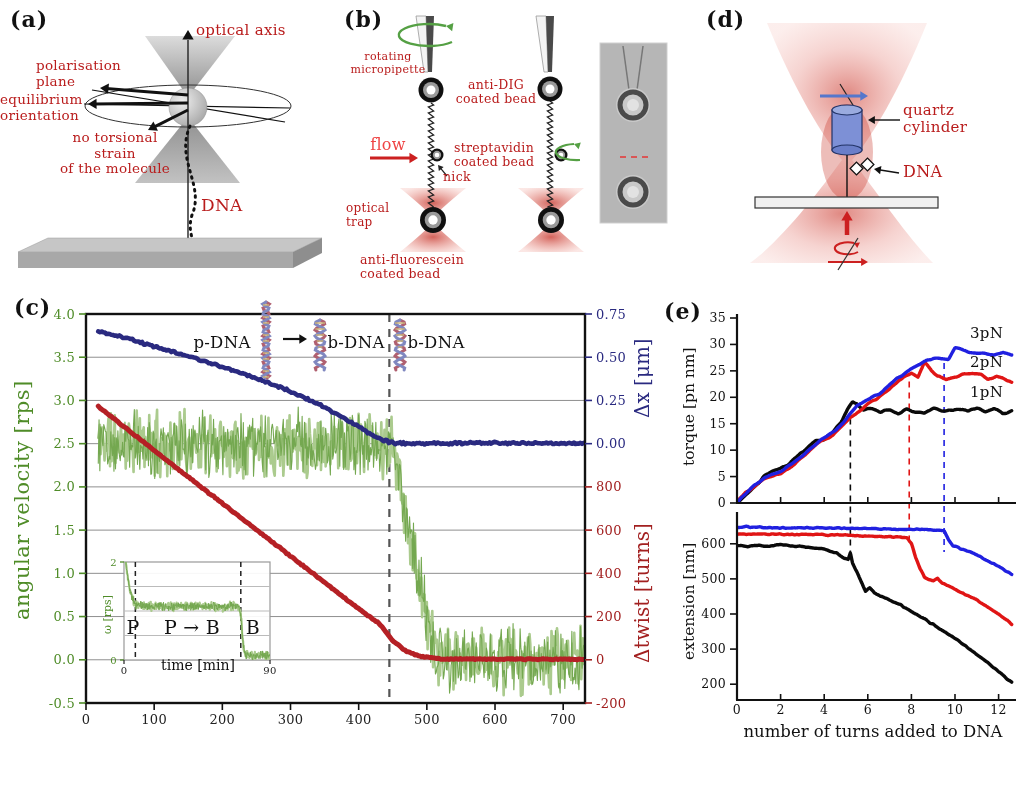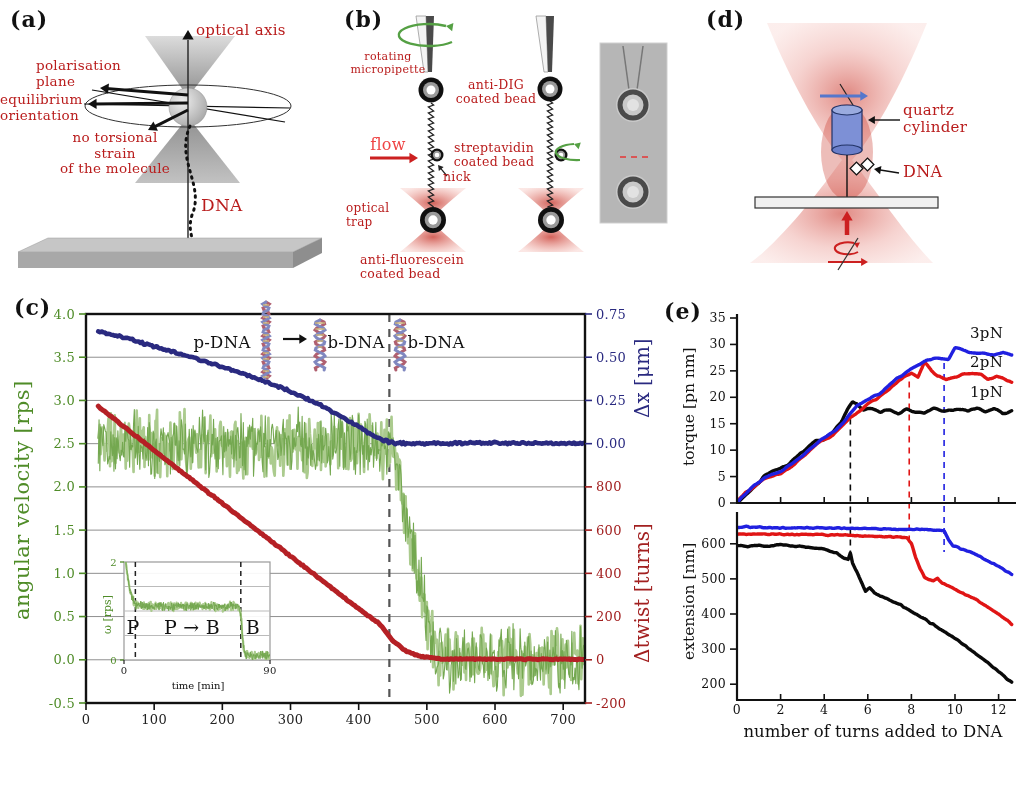--- a/index.html
+++ b/index.html
@@ -319,21 +319,21 @@
           <text x="133" y="344" font-size="19" fill="#111" text-anchor="middle" font-family="&quot;DejaVu Serif&quot;,serif" letter-spacing="0.3">P</text>
           <text x="192" y="344" font-size="19" fill="#111" text-anchor="middle" font-family="&quot;DejaVu Serif&quot;,serif" letter-spacing="0.3">P → B</text>
           <text x="253" y="344" font-size="19" fill="#111" text-anchor="middle" font-family="&quot;DejaVu Serif&quot;,serif" letter-spacing="0.3">B</text>
         </g>
       </svg>
     <div class="plabel" style="left:14px;top:4px">(c)</div>
     <div class="rot" style="transform:translate(10px,330px) rotate(-90deg);font-size:21px;color:#4f8c28;letter-spacing:0.5px">angular velocity [rps]</div>
     <div class="rot" style="transform:translate(630px,128px) rotate(-90deg);font-size:20px;color:#2a2a80">Δx [μm]</div>
     <div class="rot" style="transform:translate(630px,373px) rotate(-90deg);font-size:20px;color:#a22020">Δtwist [turns]</div>
     <div class="rot" style="transform:translate(101px,344px) rotate(-90deg);font-size:11px;color:#4f8c28">ω [rps]</div>
-    <div class="xlab" style="left:128px;top:390px;width:140px;font-size:10px">time [min]</div>
+    <div class="xlab" style="left:128px;top:367px;width:140px;font-size:14px">time [min]</div>
   </section>
 
   <section class="panel" id="panel-e">
     <svg id="svg-e" width="364" height="496">
         <defs>
           <clipPath id="clipT">
             <rect x="77" y="24" width="279" height="189"></rect>
           </clipPath>
           <clipPath id="clipX">
             <rect x="77" y="218" width="279" height="192"></rect>

